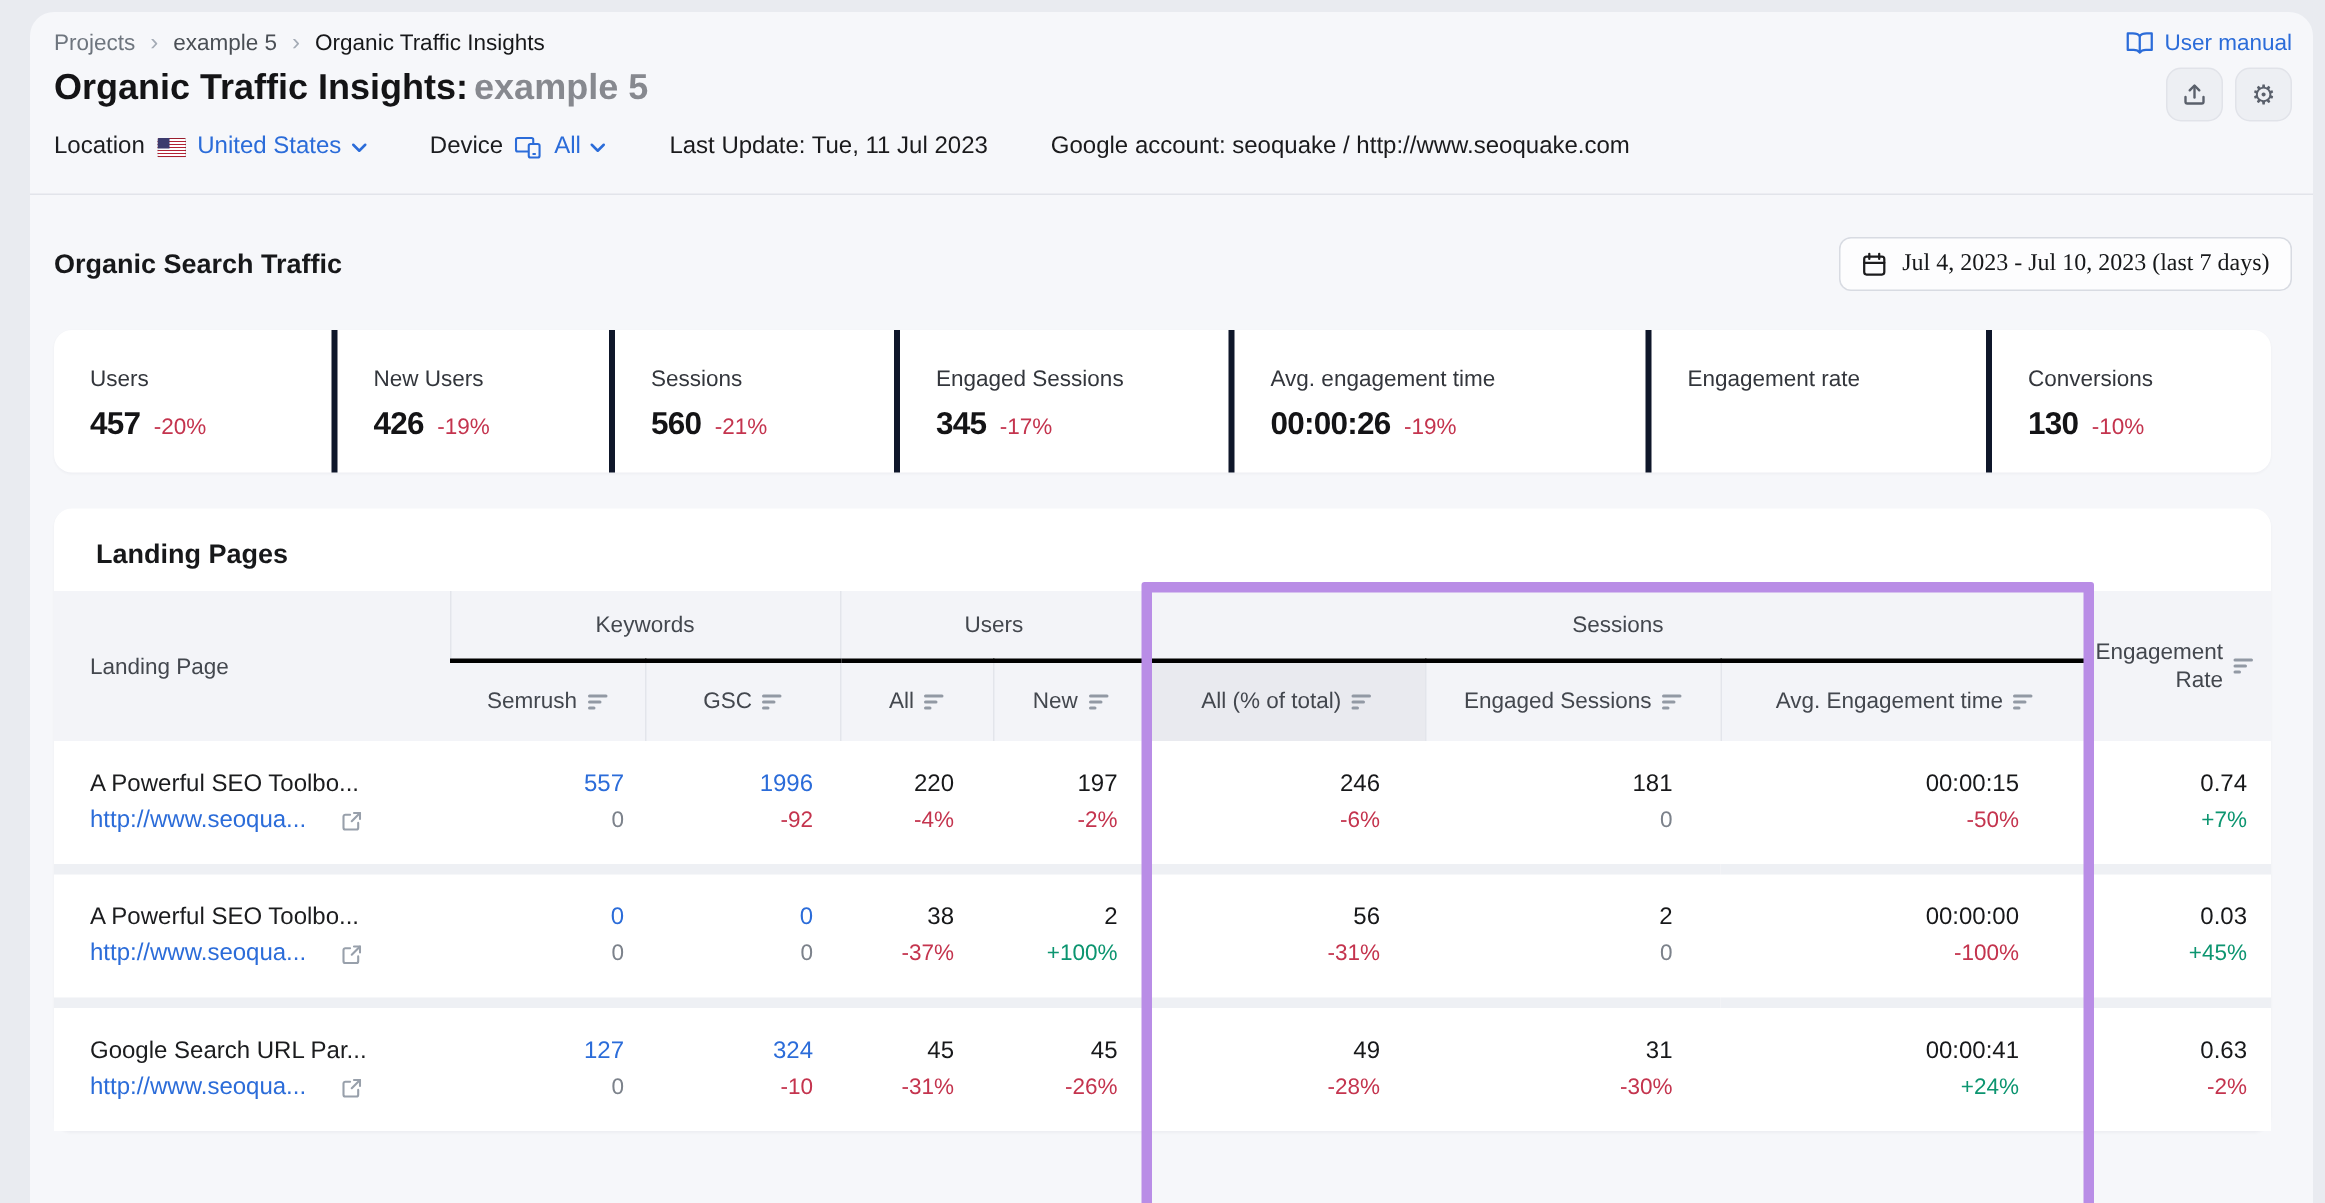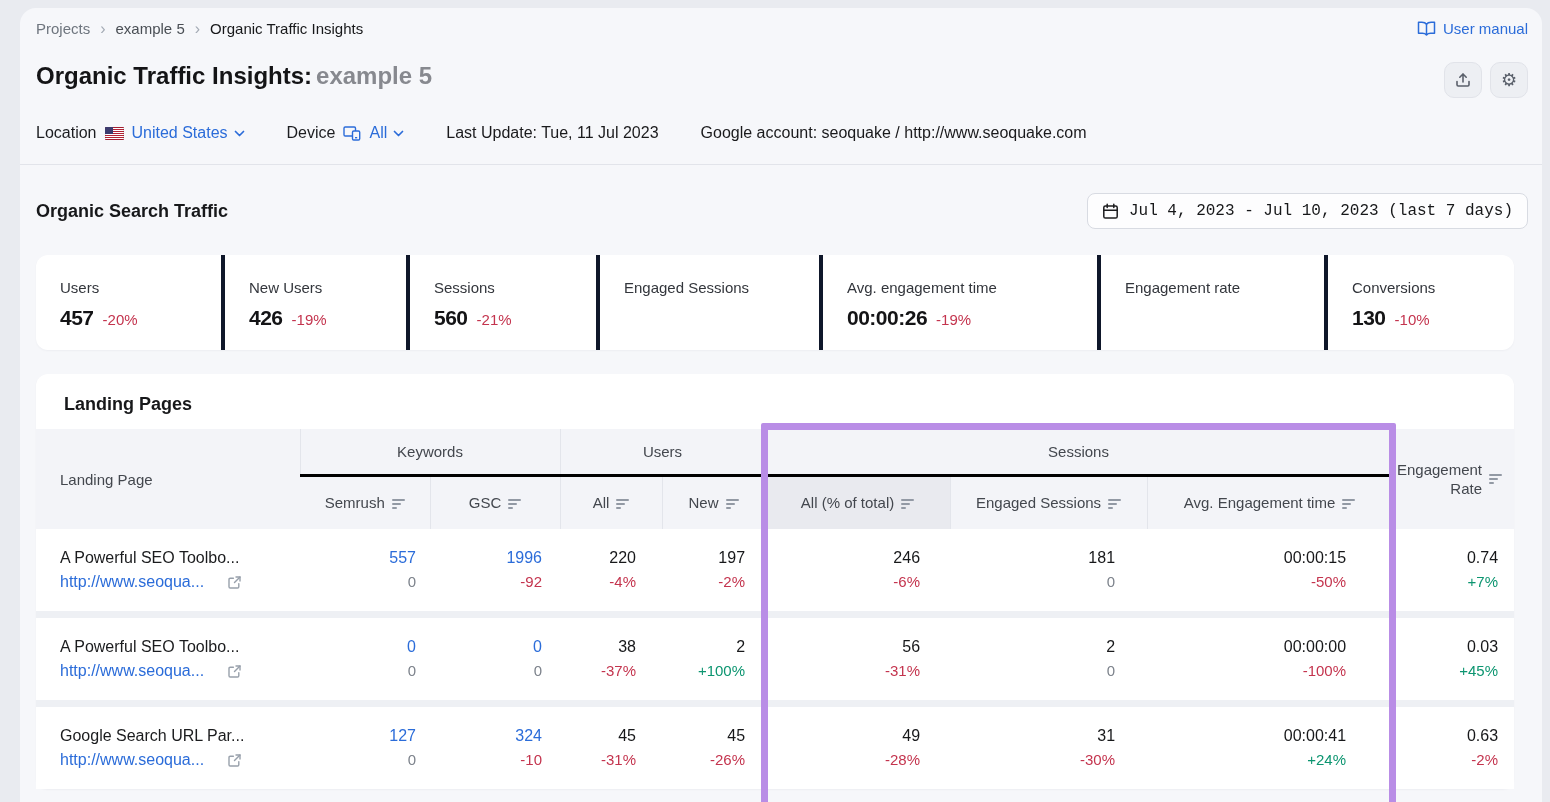--- a/index.html
+++ b/index.html
@@ -22,39 +22,39 @@
   }
   
   .hdr{padding-top:12px}
   .crumb-row{display:flex;justify-content:space-between;align-items:center}
   .crumbs{display:flex;align-items:center;gap:10px;font-size:15px}
   .crumb{color:#6e757e;cursor:pointer}
   .crumb.mid{color:#4a4f55}
   .crumb.current{color:#17181a}
   .crumb-sep{color:#a4abb5;font-size:16px;line-height:1}
   .user-manual{display:flex;align-items:center;gap:7px;color:var(--blue);font-size:15px;cursor:pointer;text-decoration:none}
-  .title-row{display:flex;justify-content:space-between;align-items:flex-start;margin-top:25px}
+  .title-row{display:flex;justify-content:space-between;align-items:flex-start;margin-top:8px}
   h1{font-size:24px;font-weight:700;color:#141416}
   h1 .proj{color:#87898f;margin-left:4px}
   .hdr-actions{display:flex;gap:8px}
   .icon-btn{width:38px;height:36px;border-radius:10px;border:1px solid #e1e3e9;background:#edeff3;display:flex;align-items:center;justify-content:center;cursor:pointer}
   .gear-glyph{font-size:18px;color:#5a606b;line-height:1}
-  .filters{display:flex;align-items:center;gap:42px;margin-top:26px;padding-bottom:22px;font-size:16px}
+  .filters{display:flex;align-items:center;gap:42px;margin-top:8px;padding-bottom:22px;font-size:16px}
   .filter{display:flex;align-items:center;gap:8px}
   .filter .lbl{color:#1c1d20}
   .filter .val{display:flex;align-items:center;gap:6px;color:var(--blue);cursor:pointer}
   .flag{position:relative;display:inline-block;width:19px;height:13px;border-radius:1px;overflow:hidden;
         background:repeating-linear-gradient(180deg,#b22234 0 1px,#ffffff 1px 2px);box-shadow:inset 0 0 0 .5px rgba(0,0,0,.18)}
   .flag::before{content:"";position:absolute;left:0;top:0;width:8px;height:7px;background:#3c3b6e}
   .divider{height:1px;background:#e2e4ea;margin:0 -14px 0 -16px}
   
   .section-head{display:flex;justify-content:space-between;align-items:center;margin:28px 0 26px;padding-right:0}
   h2{font-size:18px;font-weight:700;color:#17181a}
   .date-btn{display:flex;align-items:center;gap:10px;padding:8px 14px;border:1px solid #d8dbe2;border-radius:8px;
-            background:#fdfdfe;font-size:16px;color:#17181a;font-family:Liberation Mono, monospace;cursor:pointer}
+            background:#fdfdfe;font-size:16px;color:#17181a;font-family:Liberation Serif, serif;cursor:pointer}
   
   .card{background:#fff;border-radius:12px;width:1478px;box-shadow:0 1px 2px rgba(30,35,60,.04)}
   .metrics{display:flex}
   .metric{padding:24px 22px 20px 24px;border-left:4px solid #0f172a}
   .metric:first-child{border-left:none}
   .metric .m-label{font-size:15px;color:#33363c;white-space:nowrap;margin-bottom:10px}
   .metric .m-line{display:flex;align-items:baseline;gap:9px}
   .metric .m-value{font-size:21px;font-weight:700;color:#141416;letter-spacing:-.5px;white-space:nowrap}
   .metric .m-delta{font-size:15px;white-space:nowrap}
   .m-users{width:185px}.m-newusers{width:185px}.m-sessions{width:190px}.m-engsessions{width:223px}
@@ -195,20 +195,24 @@
     </div>
     <div class="metric m-sessions">
       <div class="m-label">Sessions</div>
       <div class="m-line">
           <span class="m-value">560</span>
           <span class="m-delta c-neg">-21%</span>
         </div>
     </div>
     <div class="metric m-engsessions">
       <div class="m-label">Engaged Sessions</div>
+      <div class="m-line">
+          <span class="m-value">345</span>
+          <span class="m-delta c-neg">-17%</span>
+        </div>
     </div>
     <div class="metric m-avgtime">
       <div class="m-label">Avg. engagement time</div>
       <div class="m-line">
           <span class="m-value">00:00:26</span>
           <span class="m-delta c-neg">-19%</span>
         </div>
     </div>
     <div class="metric m-engrate">
       <div class="m-label">Engagement rate</div>

